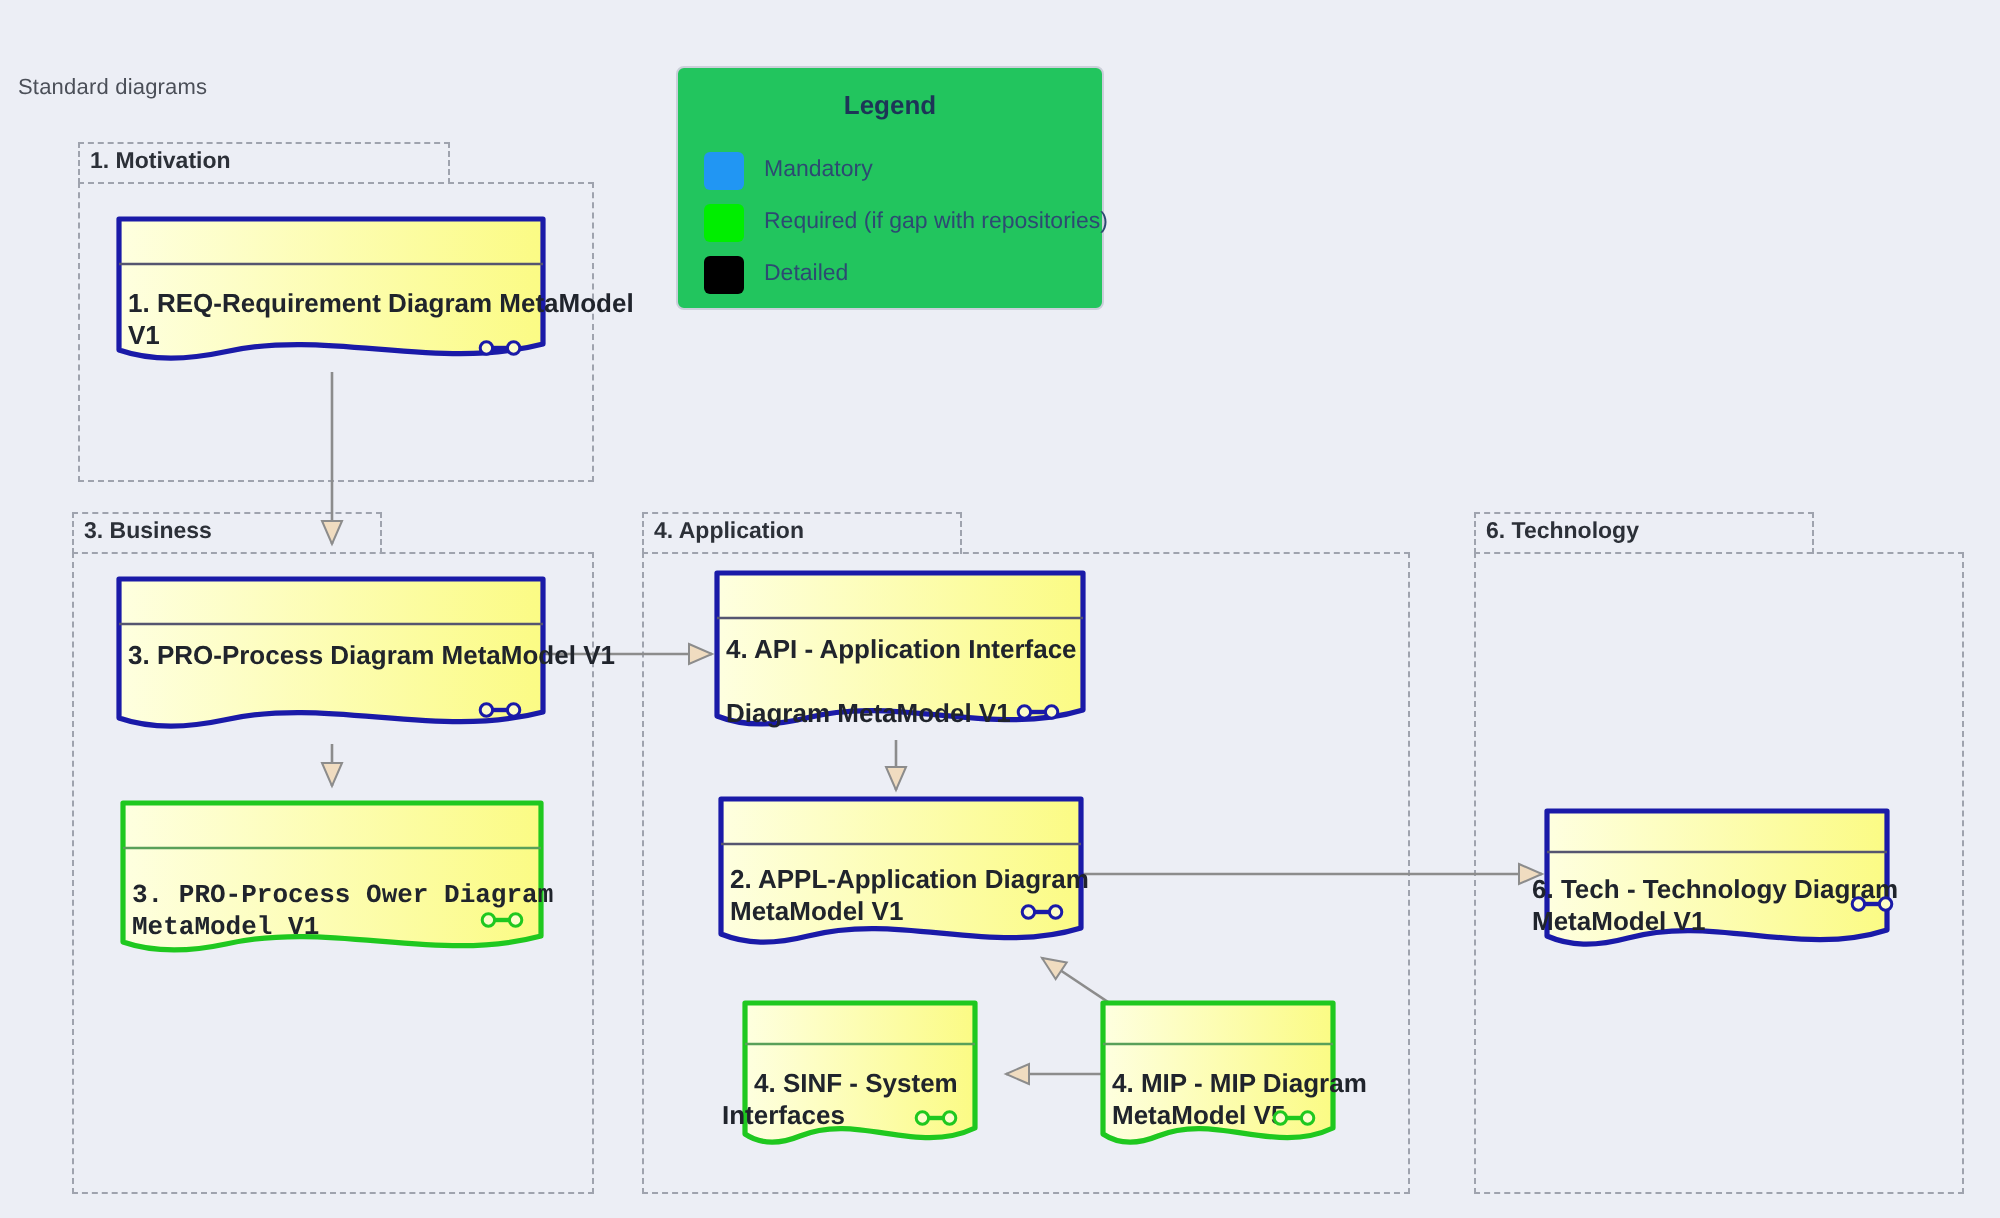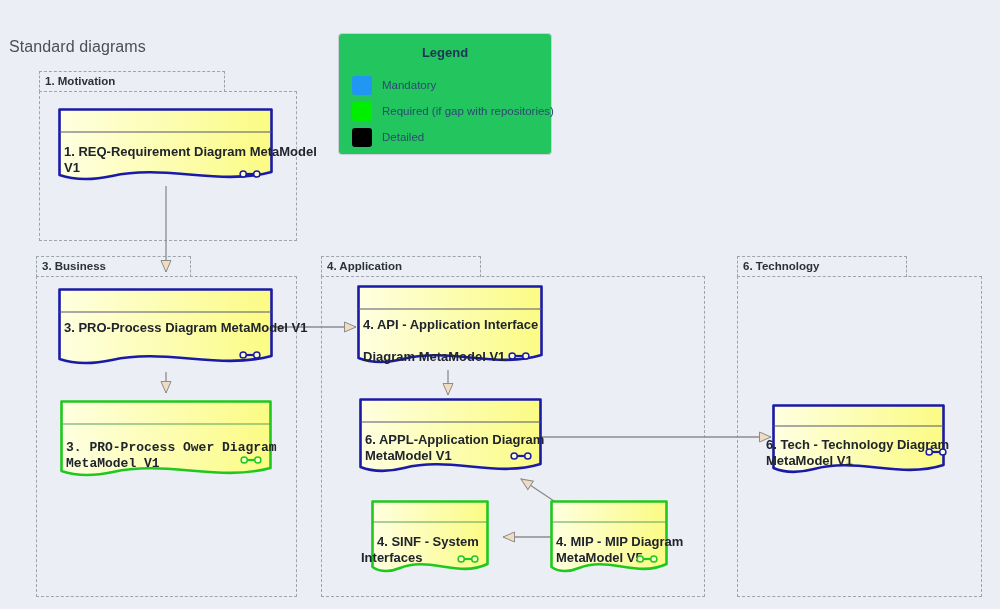--- a/index.html
+++ b/index.html
@@ -16,21 +16,21 @@
     height: 609px;
     background: #eceef5;
     overflow: hidden;
   }
 
   
   .canvas-caption {
     position: absolute;
     left: 9px;
     top: 38px;
-    font-size: 16px;
+    font-size: 11px;
     color: #4b4f58;
     letter-spacing: .1px;
     white-space: nowrap;
   }
 
   
   .group {
     position: absolute;
   }
   .group-tab {
@@ -295,21 +295,21 @@
     <svg width="183" height="82" viewBox="0 0 183 82">
       <defs>
         <linearGradient id="yg5" x1="0" y1="0" x2="1" y2="0">
           <stop offset="0%" stop-color="#feffe0"></stop>
           <stop offset="100%" stop-color="#fbfb84"></stop>
         </linearGradient>
       </defs>
       <path d="M 1.5,1.5 L 181.5,1.5 L 181.5,66 C 136,80 91,58 45,70 C 27,74.5 14,74 1.5,69 Z" fill="url(#yg5)" stroke="#1a1aa8" stroke-width="2.6" stroke-linejoin="round"></path>
       <line x1="1.5" y1="24" x2="181.5" y2="24" stroke="#555570" stroke-width="1.2"></line>
     </svg>
-    <div class="node-label" style="top:34px;">6. APPL-Application Diagram</div>
+    <div class="node-label" style="top:34px;">2. APPL-Application Diagram</div>
     <div class="node-label" style="top:50px;">MetaModel V1</div>
     <svg class="node-icon" style="left:151px; top:53px;" viewBox="0 0 22 10">
       <circle cx="4.2" cy="5" r="3.1" fill="#fdfdc8" stroke="#1a1aa8" stroke-width="1.5"></circle>
       <circle cx="17.8" cy="5" r="3.1" fill="#fdfdc8" stroke="#1a1aa8" stroke-width="1.5"></circle>
       <line x1="7.3" y1="5" x2="14.7" y2="5" stroke="#1a1aa8" stroke-width="2.2"></line>
     </svg>
   </div>
 
   <div class="node" style="left:371px; top:500px; width:118px; height:80px;">
     <svg width="118" height="80" viewBox="0 0 118 80">

